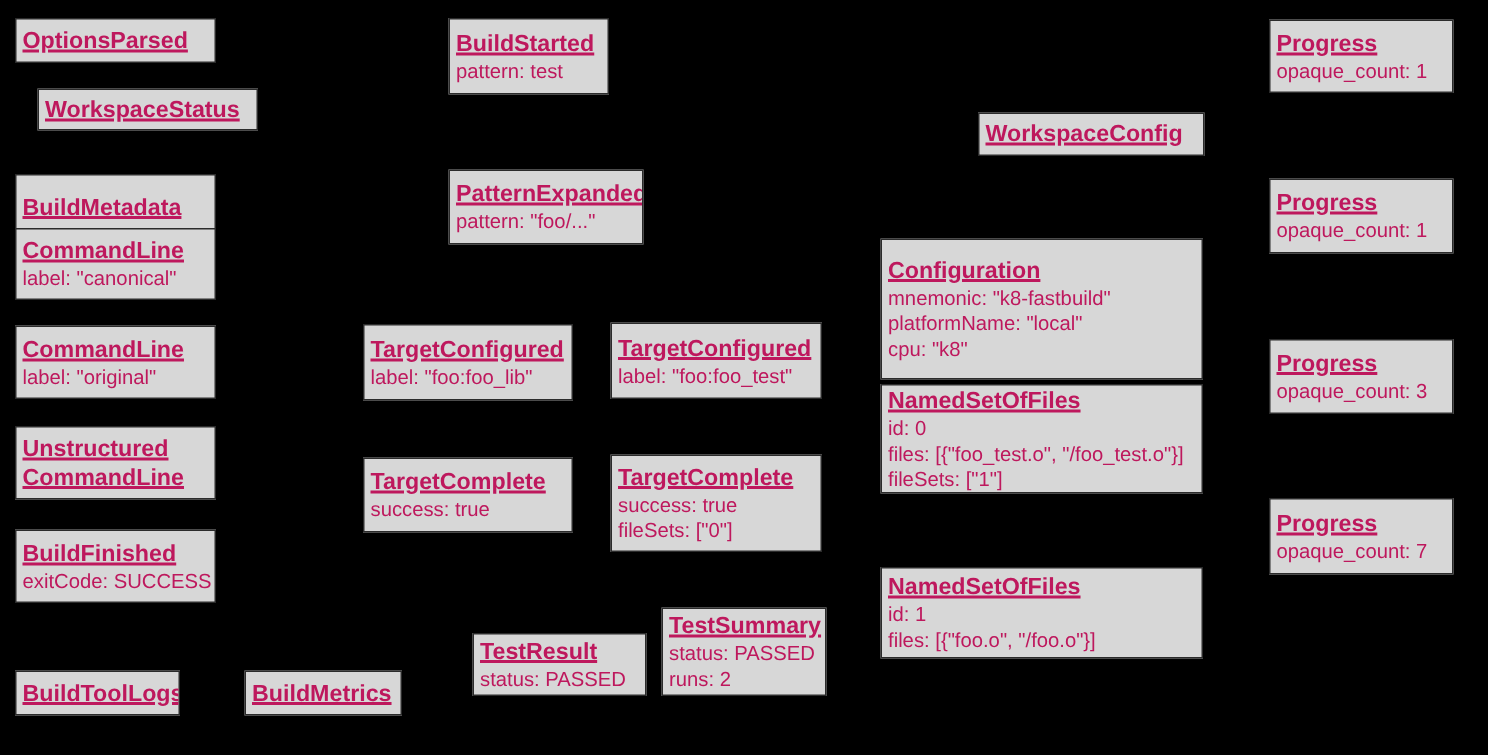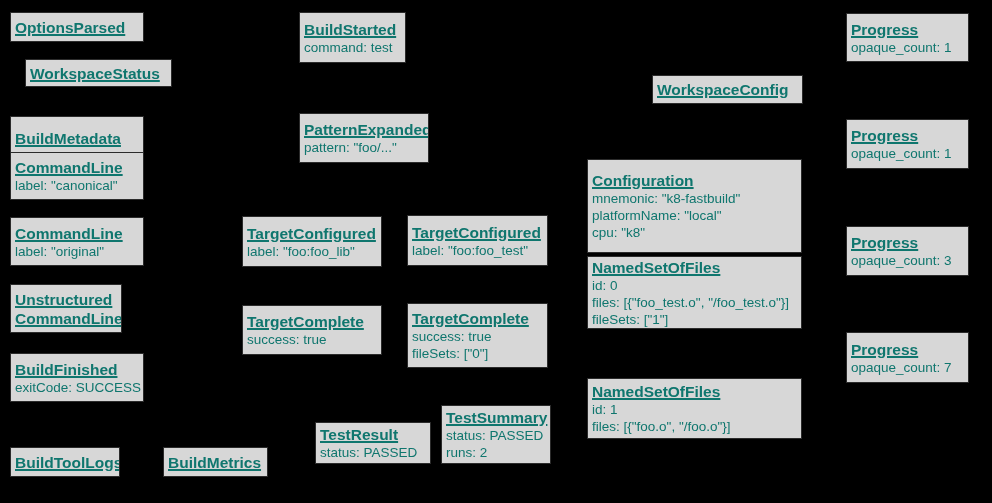--- a/index.html
+++ b/index.html
@@ -8,21 +8,21 @@
     width:992px;height:503px;
     background:#000;
     overflow:hidden;
     font-family:"Liberation Sans", sans-serif;
   }
   .box{
     position:absolute;
     background:#d7d7d7;
     border:1px solid #2b2b2b;
     box-sizing:border-box;
-    color:#0f766e;
+    color:#be185d;
     display:flex;
     flex-direction:column;
     justify-content:center;
     padding-left:4px;
     padding-right:2px;
     overflow:hidden;
   }
   .box .t{
     font-size:15.5px;
     font-weight:bold;
@@ -34,21 +34,21 @@
     font-size:13.5px;
     line-height:17px;
     white-space:nowrap;
   }
   
   .p-options-parsed{left:10px;top:12px;width:134px;height:30px}
   .p-workspace-status{left:25px;top:59px;width:147px;height:28px}
   .p-build-metadata{left:10px;top:116px;width:134px;height:45px}
   .p-command-line-canonical{left:10px;top:152px;width:134px;height:48px}
   .p-command-line-original{left:10px;top:217px;width:134px;height:49px}
-  .p-unstructured-command-line{left:10px;top:284px;width:112px;height:49px}
+  .p-unstructured-command-line{left:10px;top:284px;width:134px;height:49px}
   .p-build-finished{left:10px;top:353px;width:134px;height:49px}
   .p-build-tool-logs{left:10px;top:447px;width:110px;height:30px}
   .p-build-metrics{left:163px;top:447px;width:105px;height:30px}
   .p-build-started{left:299px;top:12px;width:107px;height:51px}
   .p-pattern-expanded{left:299px;top:113px;width:130px;height:50px}
   .p-target-configured-lib{left:242px;top:216px;width:140px;height:51px}
   .p-target-configured-test{left:407px;top:215px;width:141px;height:51px}
   .p-target-complete-lib{left:242px;top:305px;width:140px;height:50px}
   .p-target-complete-test{left:407px;top:303px;width:141px;height:65px}
   .p-test-result{left:315px;top:422px;width:116px;height:42px}
@@ -101,21 +101,21 @@
   <div class="box p-build-tool-logs">
     <div class="t">BuildToolLogs</div>
   </div>
 
   <div class="box p-build-metrics">
     <div class="t">BuildMetrics</div>
   </div>
 
   <div class="box p-build-started">
     <div class="t">BuildStarted</div>
-    <div class="l">command: test</div>
+    <div class="l">pattern: test</div>
   </div>
 
   <div class="box p-pattern-expanded">
     <div class="t">PatternExpanded</div>
     <div class="l">pattern: "foo/..."</div>
   </div>
 
   <div class="box p-target-configured-lib">
     <div class="t">TargetConfigured</div>
     <div class="l">label: "foo:foo_lib"</div>

